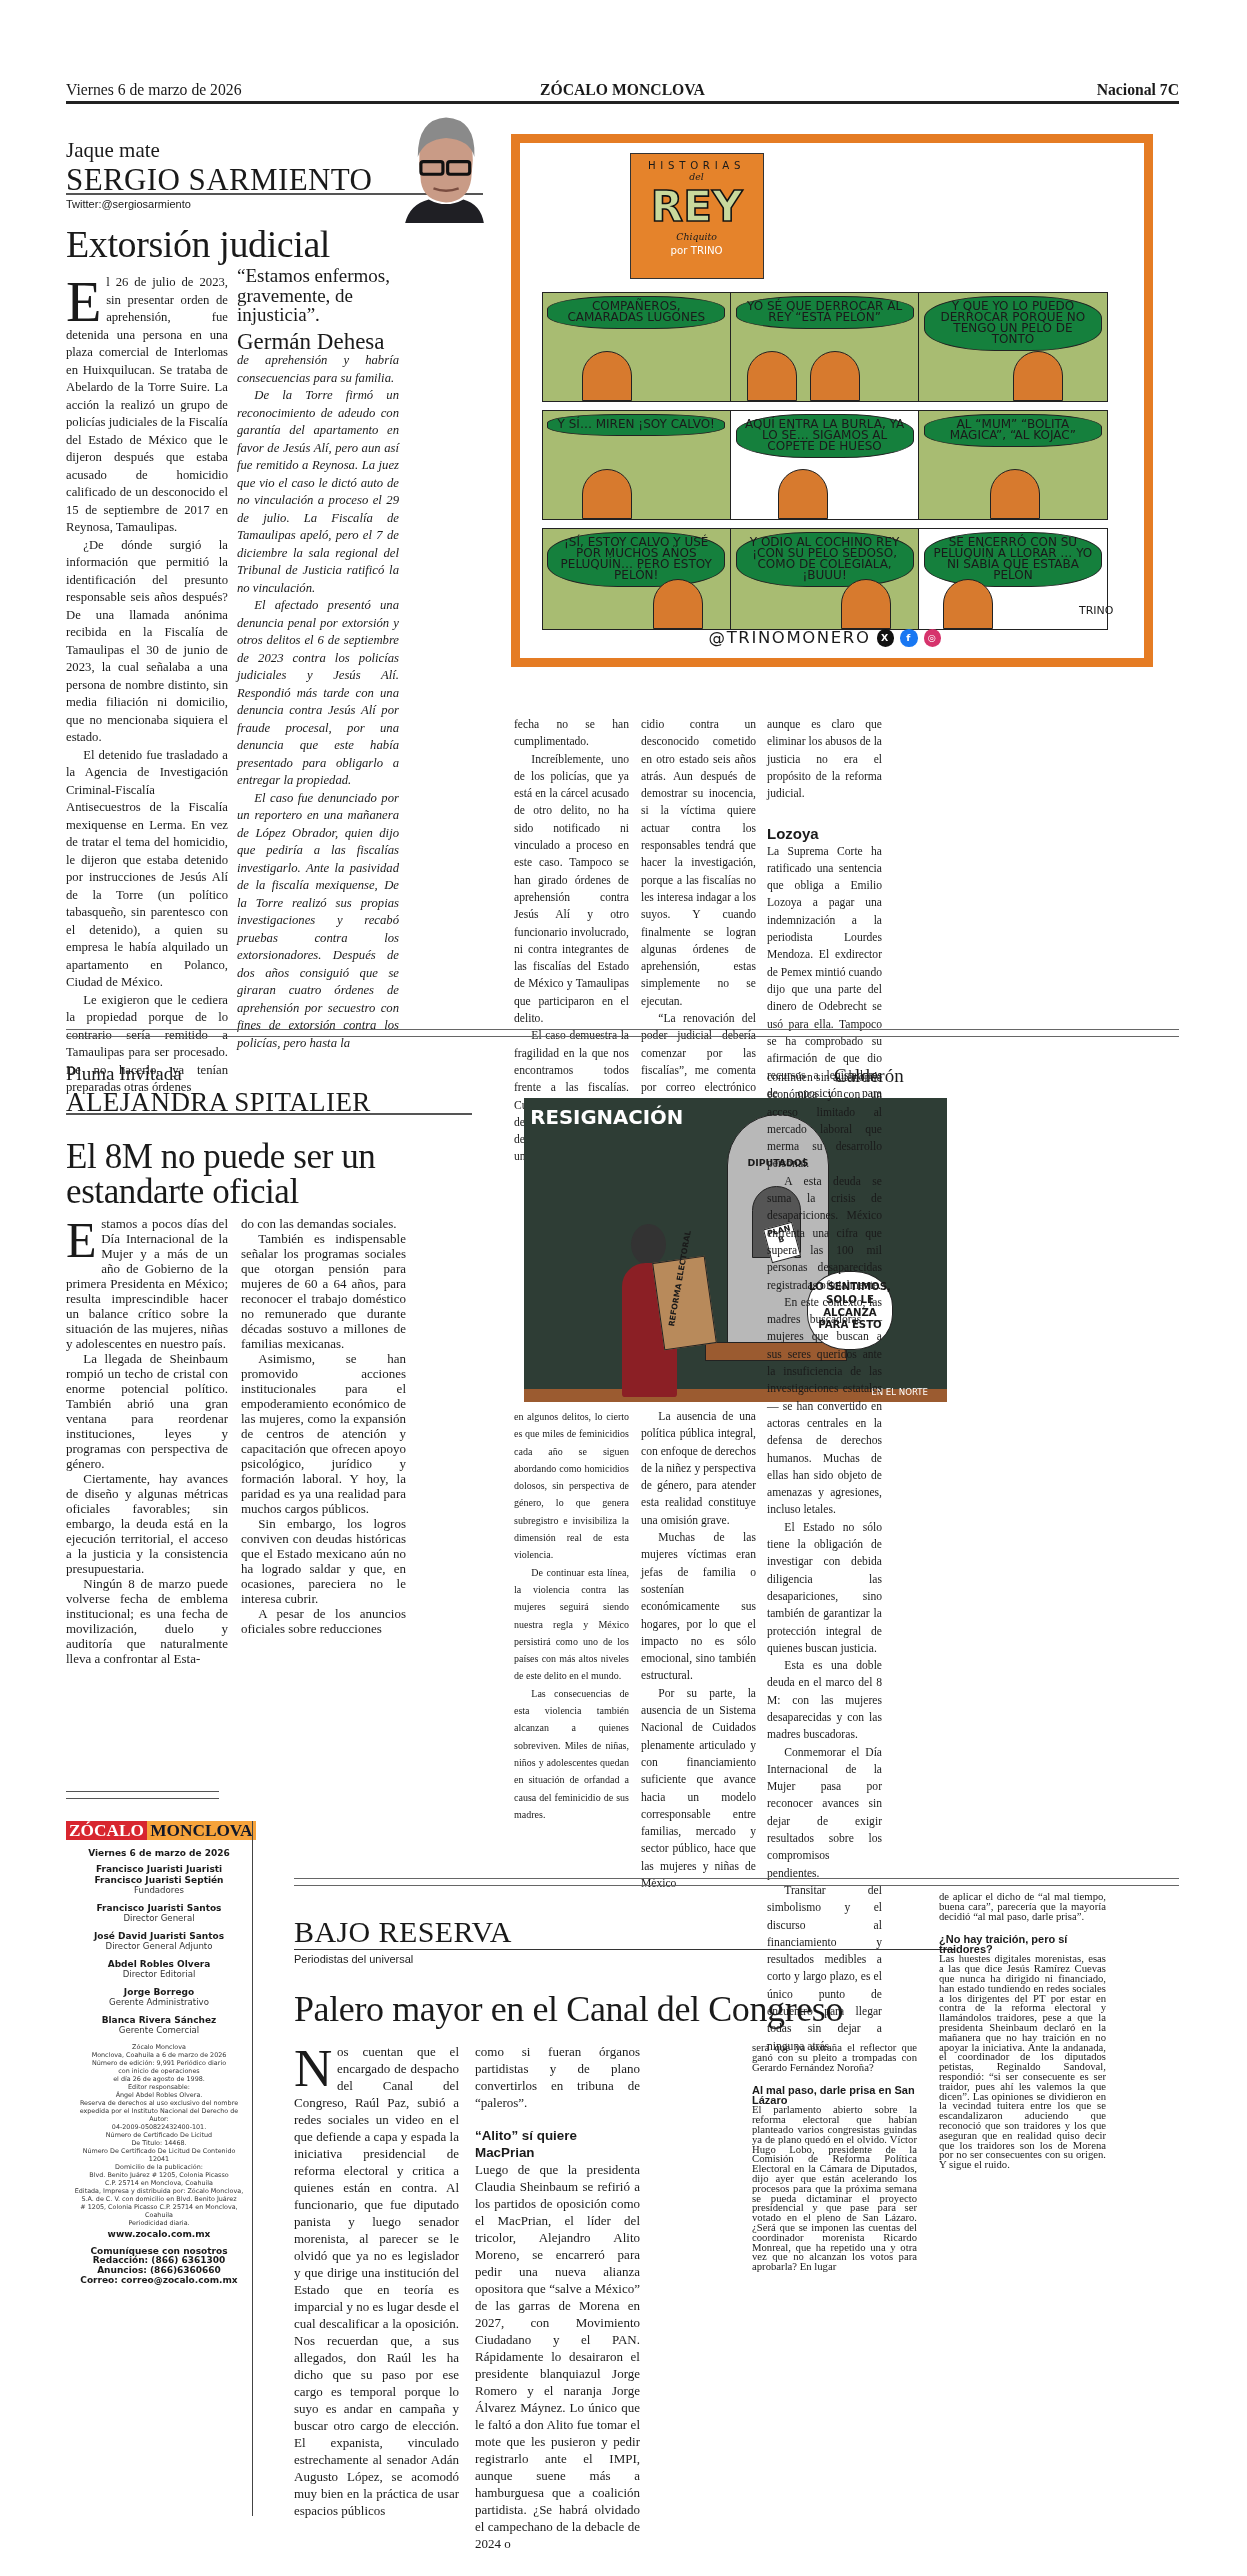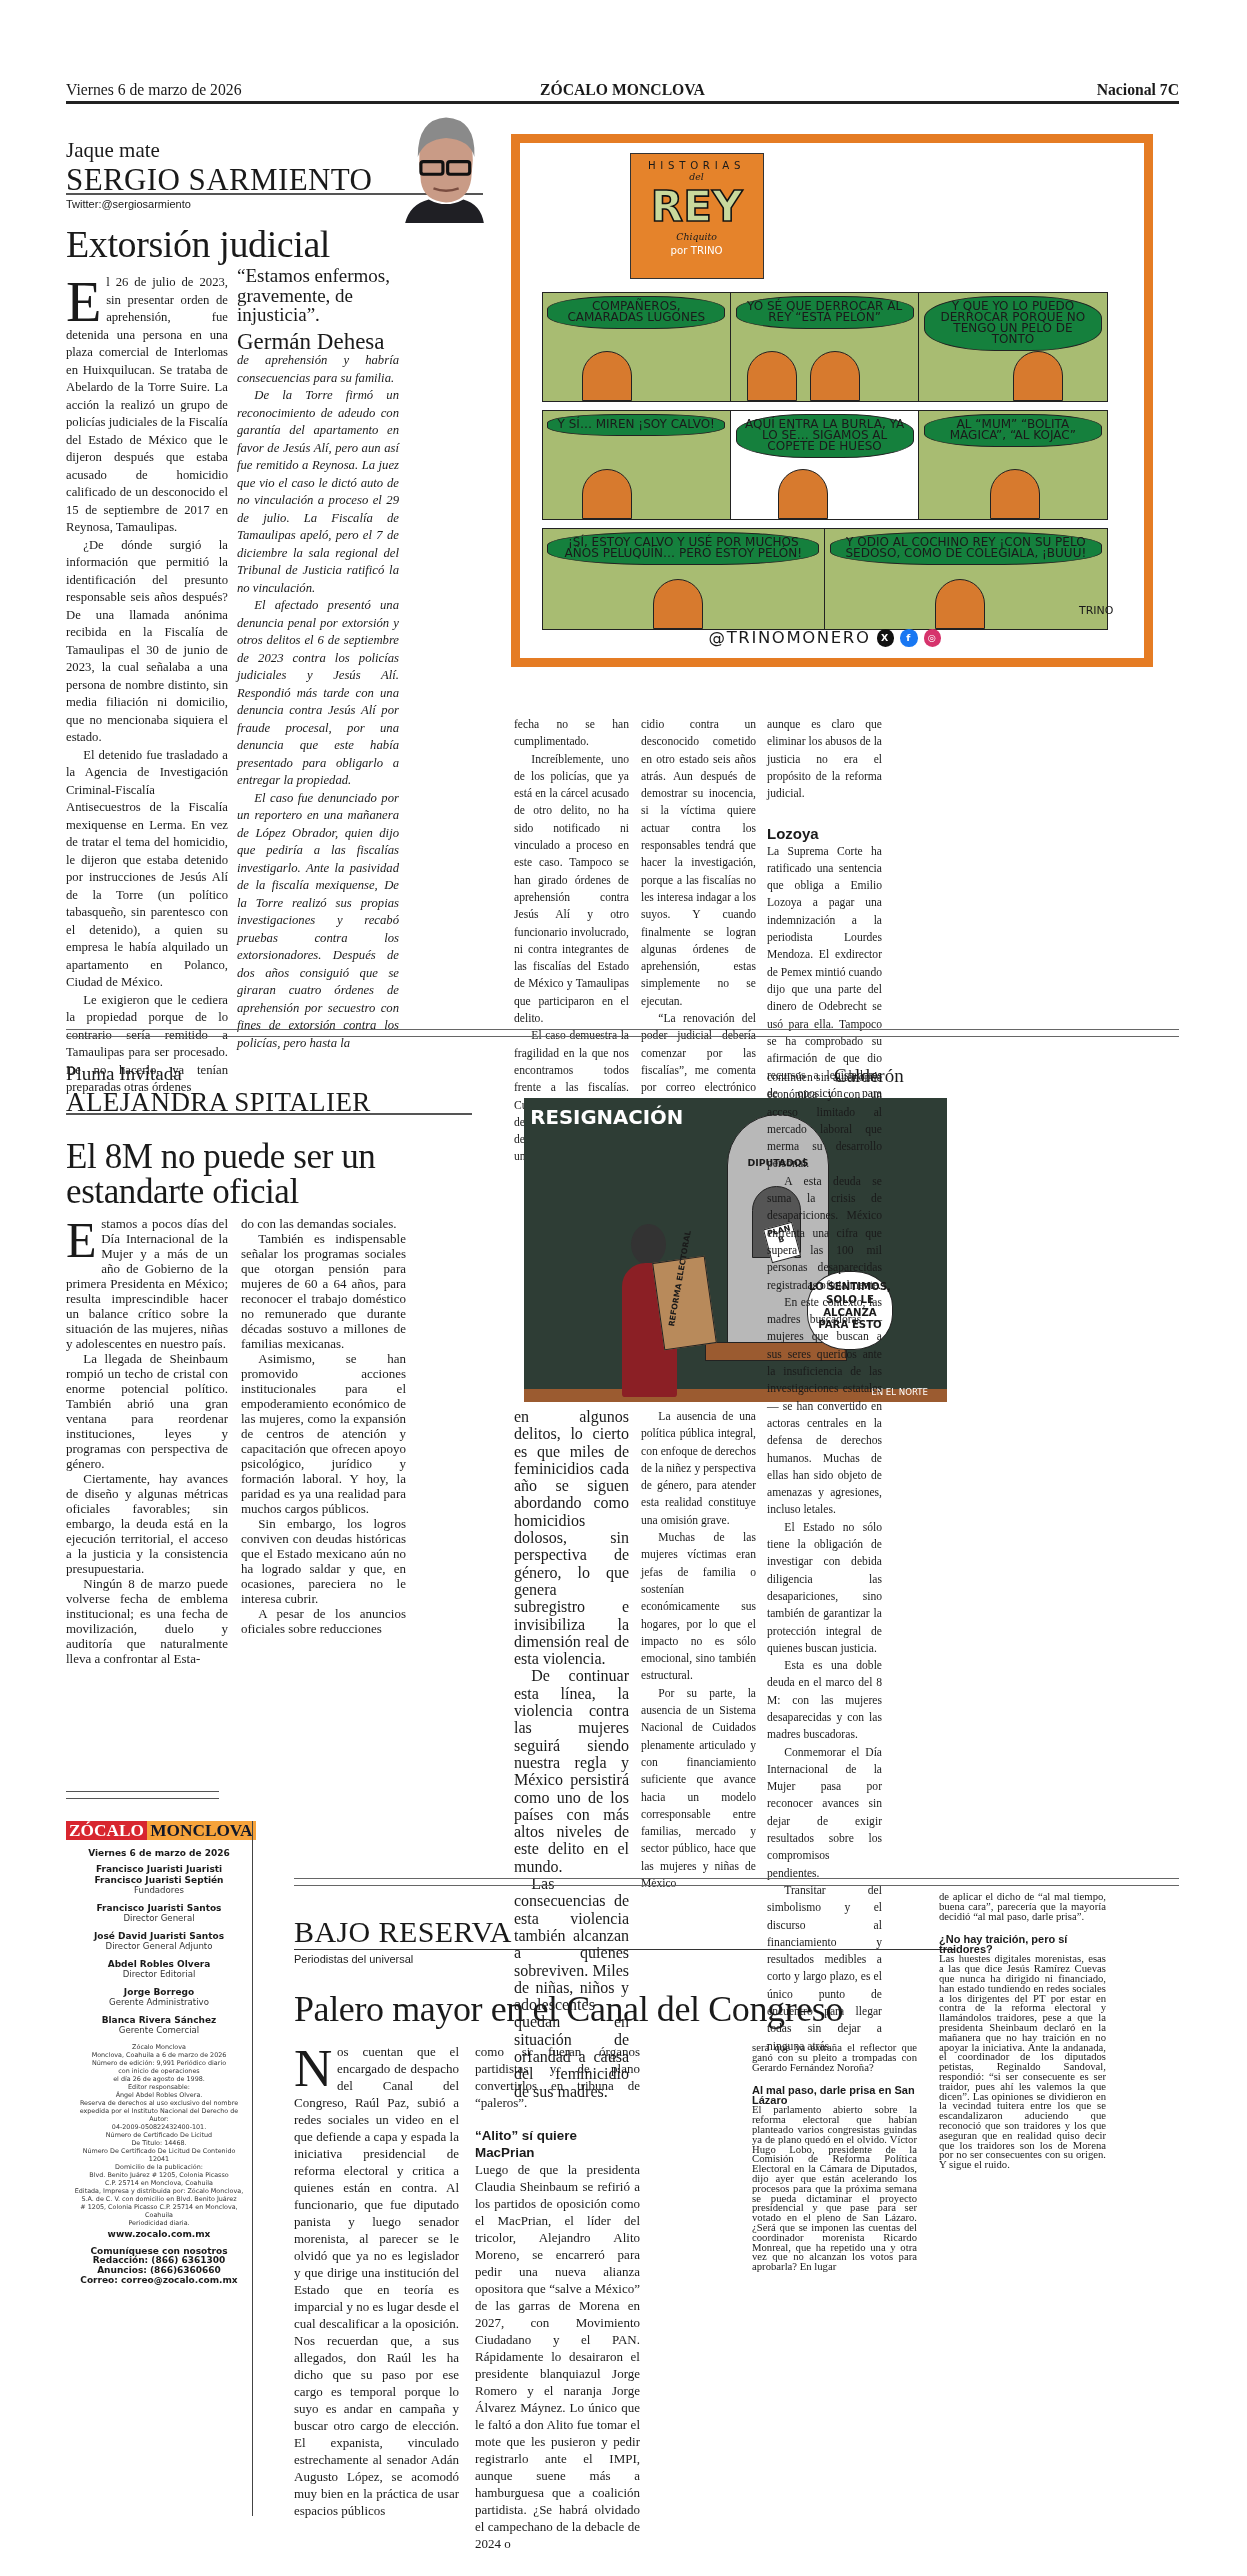--- a/index.html
+++ b/index.html
@@ -181,20 +181,24 @@
     </div>
     <div class="strip" style="top:385px; height:102px;">
       <div class="panel">
           <div class="bubble">¡SÍ, ESTOY CALVO Y USÉ POR MUCHOS AÑOS PELUQUÍN… PERO ESTOY PELÓN!</div>
           <div class="char" style="left:110px;"></div>
         </div>
       <div class="panel">
           <div class="bubble">Y ODIO AL COCHINO REY ¡CON SU PELO SEDOSO, COMO DE COLEGIALA, ¡BUUU!</div>
           <div class="char" style="left:110px;"></div>
         </div>
+      <div class="panel" style="background:#fff;">
+          <div class="bubble">SE ENCERRÓ CON SU PELUQUÍN A LLORAR … YO NI SABÍA QUE ESTABA PELÓN</div>
+          <div class="char" style="left:23.6px;"></div>
+        </div>
     </div>
     <div class="comic-sign">TRINO</div>
     <div class="comic-footer">
       <span>@TRINOMONERO</span>
       <span class="soc" style="background:#111;">X</span>
       <span class="soc" style="background:#1877f2;">f</span>
       <span class="soc" style="background:#d6336c;">◎</span>
     </div>
   </div>
 </div>
@@ -238,21 +242,21 @@
     <div class="head"></div>
       <div class="body"></div>
   </div>
   <div class="box">
       <span>REFORMA ELECTORAL</span>
     </div>
   <div class="speech">LO SENTIMOS, SOLO LE ALCANZA PARA ESTO</div>
   <div class="credit">EN EL NORTE</div>
 </div>
 
-<div class="abs col serif" style="left:514px; top:1408px; width:115px; font-size:16px; line-height:17.3px;">
+<div class="abs col serif" style="left:514px; top:1408px; width:115px; font-size:10px; line-height:17.3px;">
   <p class="noind">en algunos delitos, lo cierto es que miles de feminicidios cada año se siguen abordando como homicidios dolosos, sin perspectiva de género, lo que genera subregistro e invisibiliza la dimensión real de esta violencia.</p>
   <p>De continuar esta línea, la violencia contra las mujeres seguirá siendo nuestra regla y México persistirá como uno de los países con más altos niveles de este delito en el mundo.</p>
   <p>Las consecuencias de esta violencia también alcanzan a quienes sobreviven. Miles de niñas, niños y adolescentes quedan en situación de orfandad a causa del feminicidio de sus madres.</p>
 </div>
 <div class="abs col serif" style="left:641px; top:1408px; width:115px; font-size:11.6px; line-height:17.3px;">
   <p>La ausencia de una política pública integral, con enfoque de derechos de la niñez y perspectiva de género, para atender esta realidad constituye una omisión grave.</p>
   <p>Muchas de las mujeres víctimas eran jefas de familia o sostenían económicamente sus hogares, por lo que el impacto no es sólo emocional, sino también estructural.</p>
   <p>Por su parte, la ausencia de un Sistema Nacional de Cuidados plenamente articulado y con financiamiento suficiente que avance hacia un modelo corresponsable entre familias, mercado y sector público, hace que las mujeres y niñas de México</p>
 </div>
 <div class="abs col serif" style="left:767px; top:1069px; width:115px; font-size:11.6px; line-height:17.3px;">

